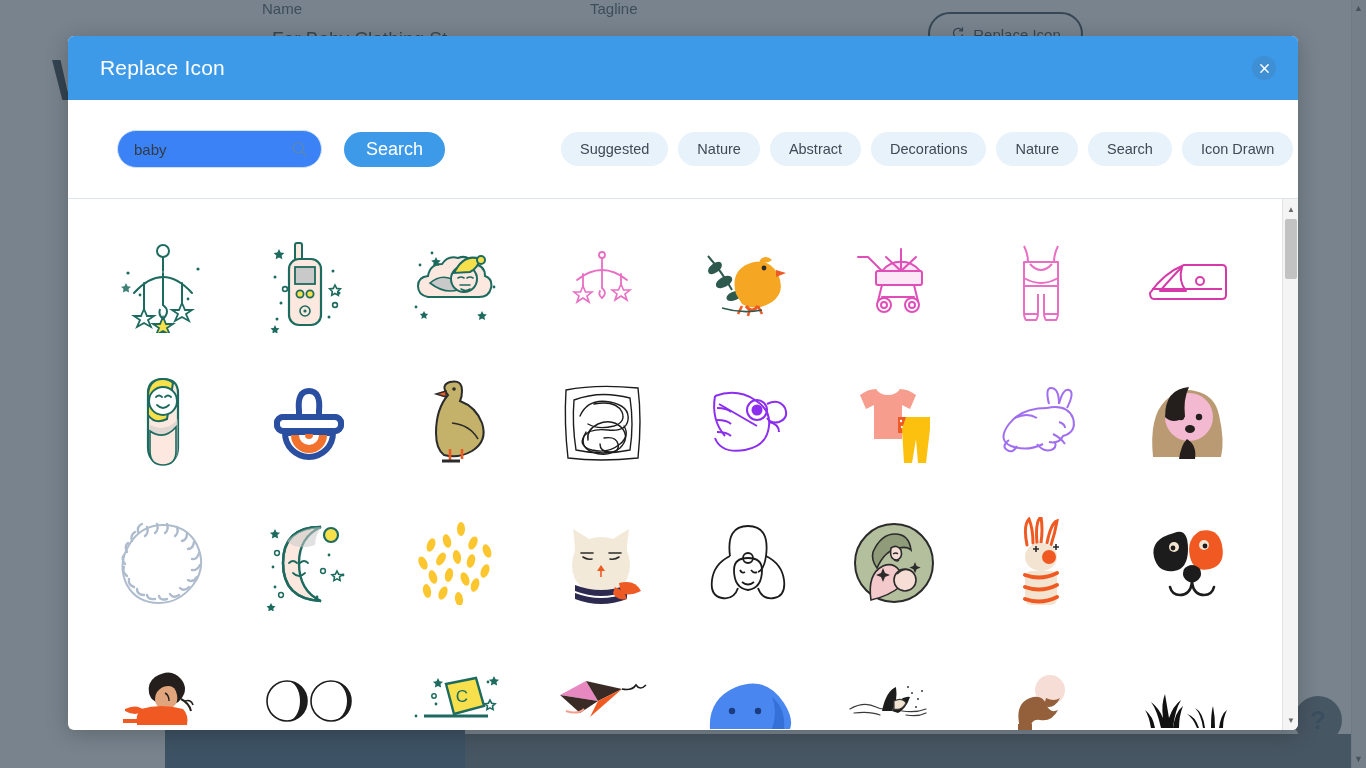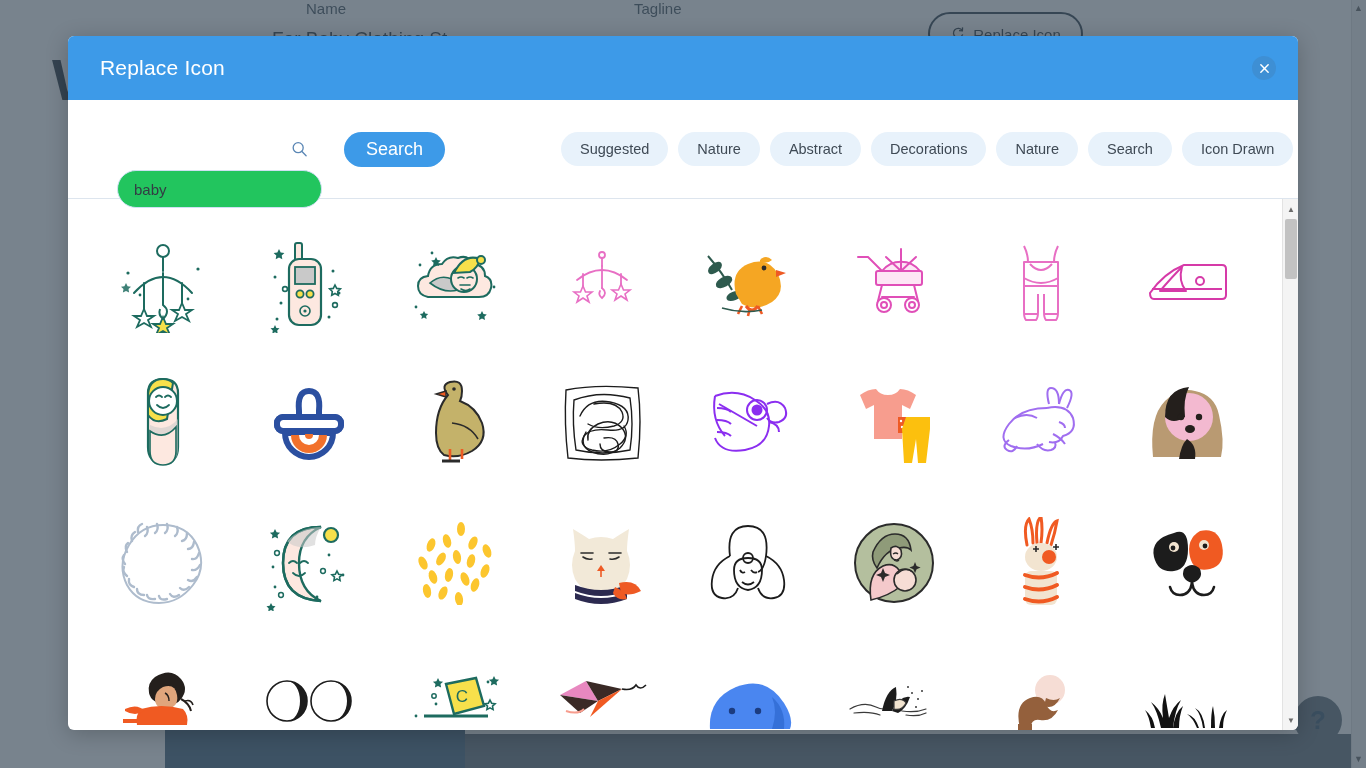--- a/index.html
+++ b/index.html
@@ -17,21 +17,20 @@
   }
   .bg-canvas {
     position: absolute; left: 0; top: 0; right: 0; bottom: 0;
     background: #ffffff;
   }
   .bg-col-head {
     position: absolute;
     font-size: 15px;
     color: #3b4a56;
     font-family: "Liberation Sans", sans-serif;
-    margin-left: 44px;
   }
   .bg-col-name { left: 262px; top: 0px; }
   .bg-col-tag  { left: 590px; top: 0px; }
   .bg-value {
     position: absolute; left: 272px; top: 28px;
     font-size: 19px; color: #24303a;
     white-space: nowrap;
   }
   .bg-big-letter {
     position: absolute; left: 52px; top: 46px;
@@ -134,22 +133,21 @@
   }
   .search-input {
     width: 100%; height: 100%;
     border: 1px solid #cfe0f2;
     border-radius: 19px;
     padding: 0 38px 0 16px;
     font-size: 15px;
     color: #333c44;
     outline: none;
     font-family: "Liberation Sans", sans-serif;
-    background: #22c55e;
-    margin-top: 40px;
+    background: #3b82f6;
   }
   .search-icon {
     position: absolute; right: 14px; top: 50%;
     transform: translateY(-50%);
     width: 17px; height: 17px;
     color: #5b87b5;
     cursor: pointer;
   }
   .search-btn {
     margin-left: 22px;

